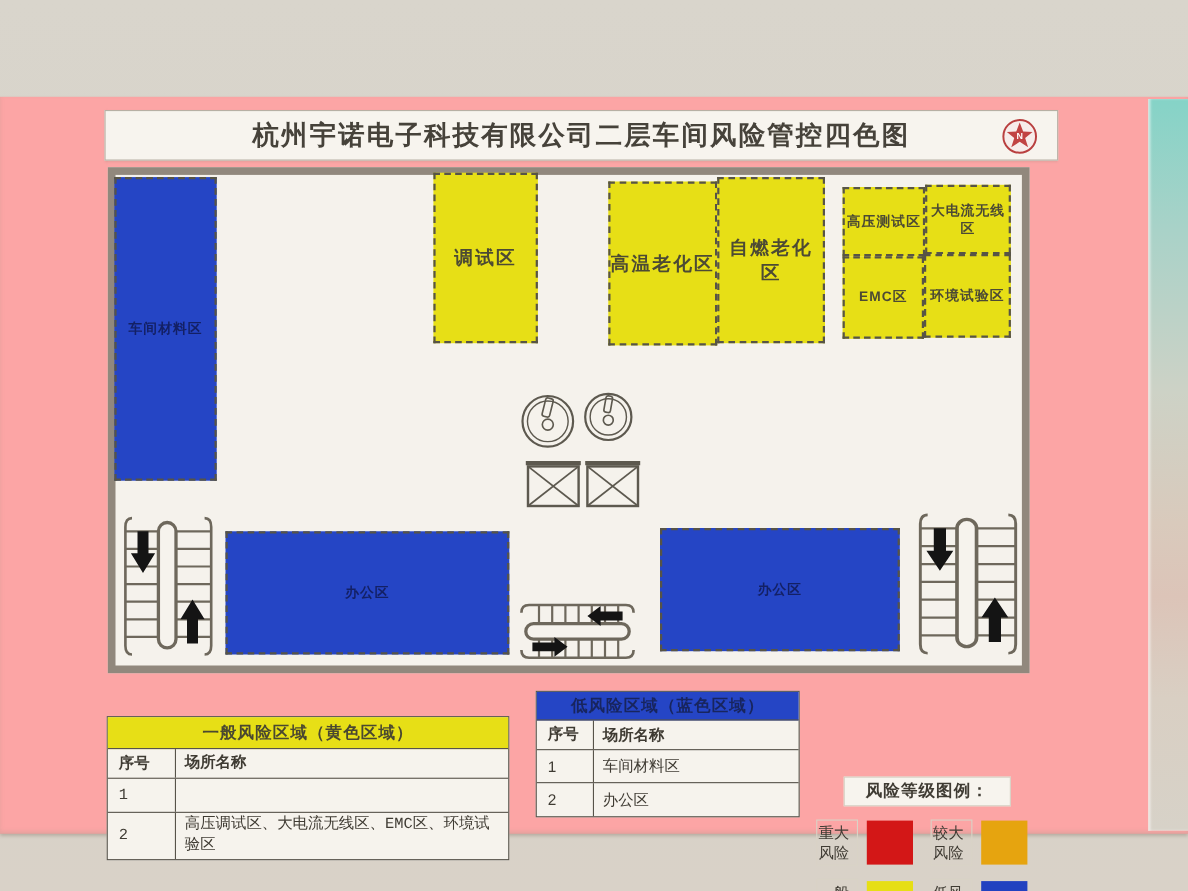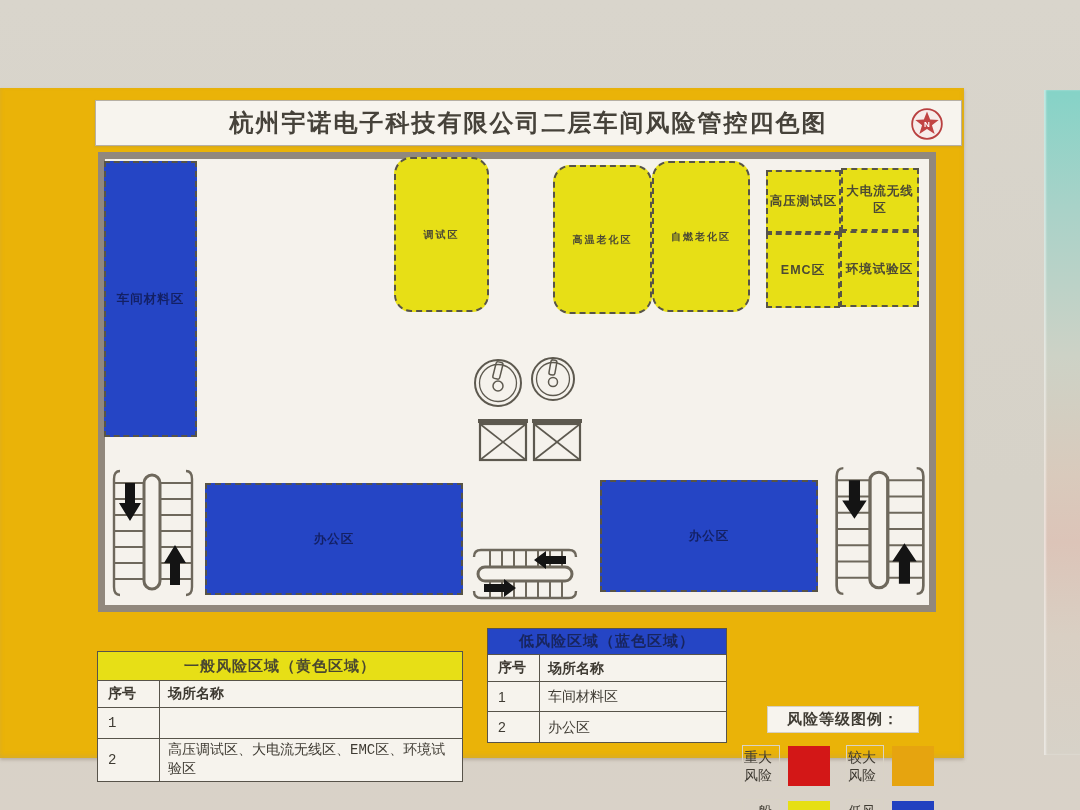--- a/index.html
+++ b/index.html
@@ -3,22 +3,22 @@
 <meta charset="utf-8">
 <style>
   * { margin:0; padding:0; box-sizing:border-box; }
   html,body { width:1080px; height:810px; overflow:hidden; }
   body {
     font-family:"Liberation Sans","DejaVu Sans",sans-serif;
     background:linear-gradient(180deg,#d9d5cc 0%,#d6d2c8 60%,#d9d2c8 100%);
     position:relative; color:#3f3b33;
   }
   .poster {
-    position:absolute; left:0; top:88px; width:964px; height:670px;
-    background:#eab308;
+    position:absolute; left:0; top:88px; width:1080px; height:670px;
+    background:#fca5a5;
     box-shadow:0 2px 3px rgba(120,110,95,.35), inset 0 -2px 4px rgba(160,150,135,.25);
   }
   .side-poster {
     position:absolute; left:1044px; top:90px; width:36px; height:665px;
     background:linear-gradient(180deg,#85d3c7 0%,#a9d2c8 18%,#cdd2c6 40%,#d9cabc 58%,#dcc4b8 68%,#d9cfc3 82%,#d7d2c8 100%);
     box-shadow:inset 2px 0 2px rgba(255,255,255,.5);
   }
   .title-bar {
     position:absolute; left:95px; top:12px; width:867px; height:46px;
     background:#f7f4ee; border:1px solid #b7b0a4;
@@ -32,21 +32,21 @@
     position:absolute; left:98px; top:64px; width:838px; height:460px;
     border:7px solid #91887d; background:#f5f2ec;
   }
   .zone {
     position:absolute; border:2px dashed #575446;
     display:flex; align-items:center; justify-content:center; text-align:center;
   }
   .zone.yellow { color:#4c4a34; font-weight:bold; }
   .zone.blue   { color:rgba(16,26,84,.85); font-weight:bold; }
   .z-lbl-lg { font-size:16px; letter-spacing:3px; }
-  .z-lbl-md { font-size:10px; letter-spacing:2px;border-radius:17px; }
+  .z-lbl-md { font-size:17px; letter-spacing:2px; }
   .z-lbl-sm { font-size:12.5px; letter-spacing:1px; }
   .sym { position:absolute; }
   .sym svg { display:block; width:100%; height:100%; }
 
   .tbl { position:absolute; border:1.5px solid #57534a; background:#f6f3ed; }
   .tbl-head {
     border-bottom:1.5px solid #57534a; display:flex; align-items:center; justify-content:center;
     font-weight:bold; font-size:15px; letter-spacing:1px;
   }
   .tbl-row { display:flex; border-bottom:1.5px solid #57534a; }

